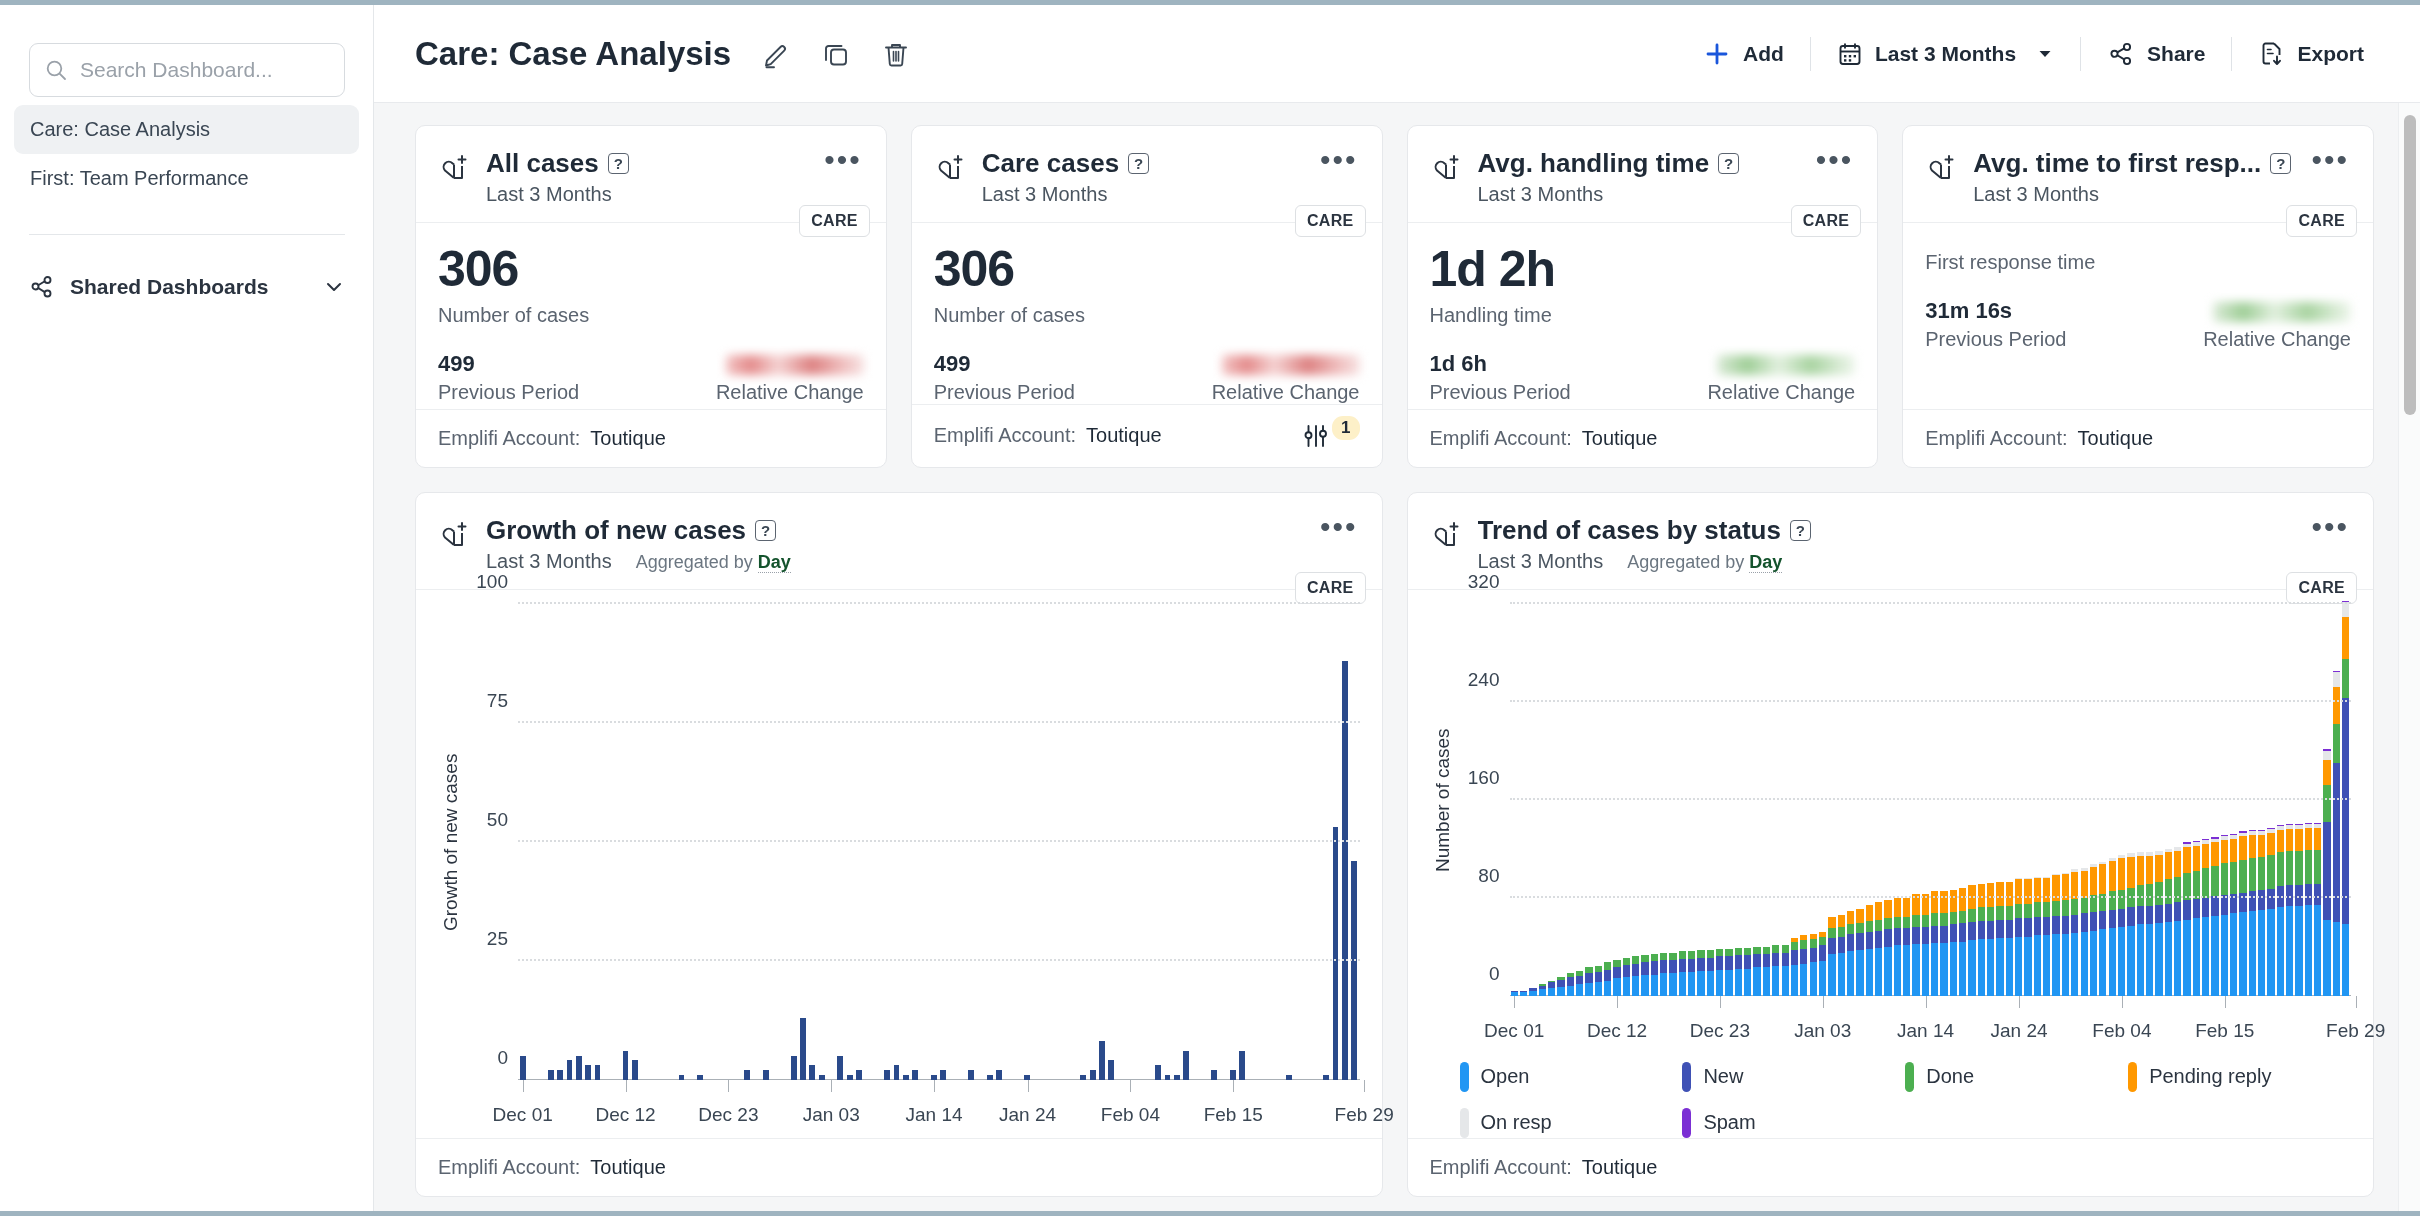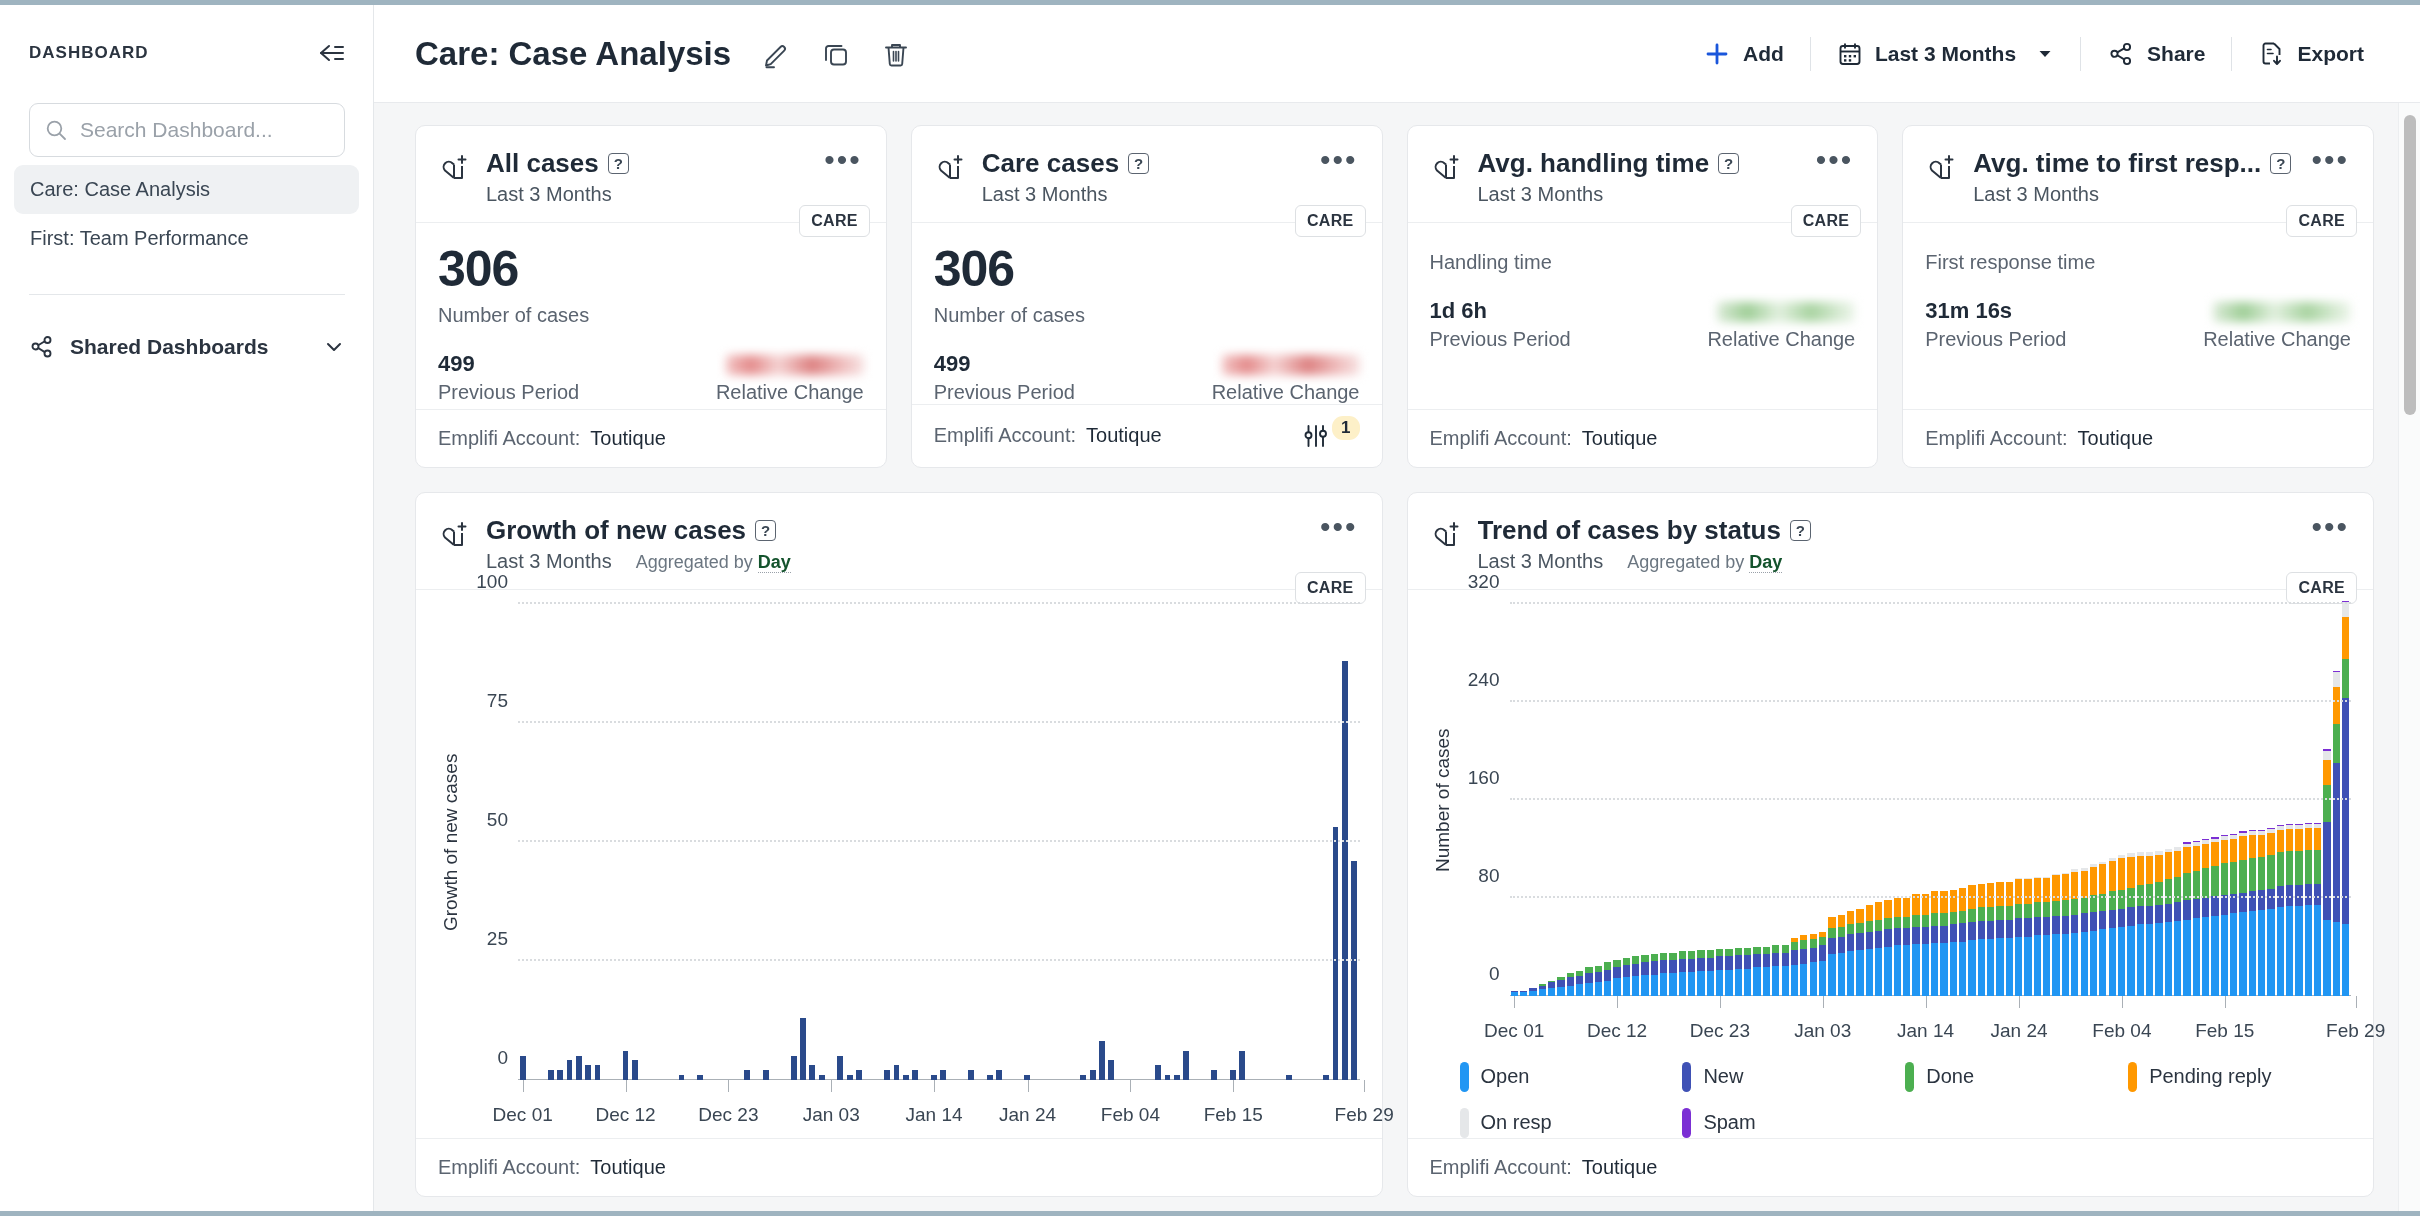--- a/index.html
+++ b/index.html
@@ -200,30 +200,20 @@
   svg { display: block; }
 </style>
 </head>
 <body>
 
 <div class="top-accent"></div>
 
 <div class="app">
 
   <aside class="sidebar">
-    <div class="sb-head">
-      <div class="sb-title">DASHBOARD</div>
-      <div class="collapse-btn">
-        <svg width="30" height="24" viewBox="0 0 30 24" fill="none">
-          <path d="M14 5 L6 12 L14 19" stroke="#2b3440" stroke-width="2" stroke-linecap="round" stroke-linejoin="round"></path>
-          <path d="M6 12 H20" stroke="#2b3440" stroke-width="2" stroke-linecap="round"></path>
-          <path d="M20 6 H28 M20 12 H28 M20 18 H28" stroke="#2b3440" stroke-width="2" stroke-linecap="round"></path>
-        </svg>
-      </div>
-    </div>
 
     <div class="sb-search-wrap">
       <div class="sb-search">
         <span>
           <svg width="22" height="22" viewBox="0 0 22 22" fill="none">
             <circle cx="9.5" cy="9.5" r="6.8" stroke="#9aa1a9" stroke-width="1.8"></circle>
             <path d="M14.6 14.6 L20 20" stroke="#9aa1a9" stroke-width="1.8" stroke-linecap="round"></path>
           </svg>
         </span>
         <input type="text" placeholder="Search Dashboard..." style="">
@@ -460,20 +450,21 @@
                   <div class="help-badge">?</div>
                 </div>
                 <div class="card-sub">Last 3 Months</div>
               </div>
               <div class="kebab">•••</div>
             </div>
             <div class="card-divider">
               <span class="care-badge">CARE</span>
             </div>
             <div class="kpi-body">
+              <div class="kpi-big">1d 2h</div>
               <div class="kpi-unit">Handling time</div>
               <div class="kpi-compare">
                 <div>
                   <div class="kpi-prev-val">1d 6h</div>
                   <div class="kpi-prev-lbl">Previous Period</div>
                 </div>
                 <div class="kpi-rel">
                   <div class="redacted pos"></div>
                   <div class="kpi-rel-lbl">Relative Change</div>
                 </div>

